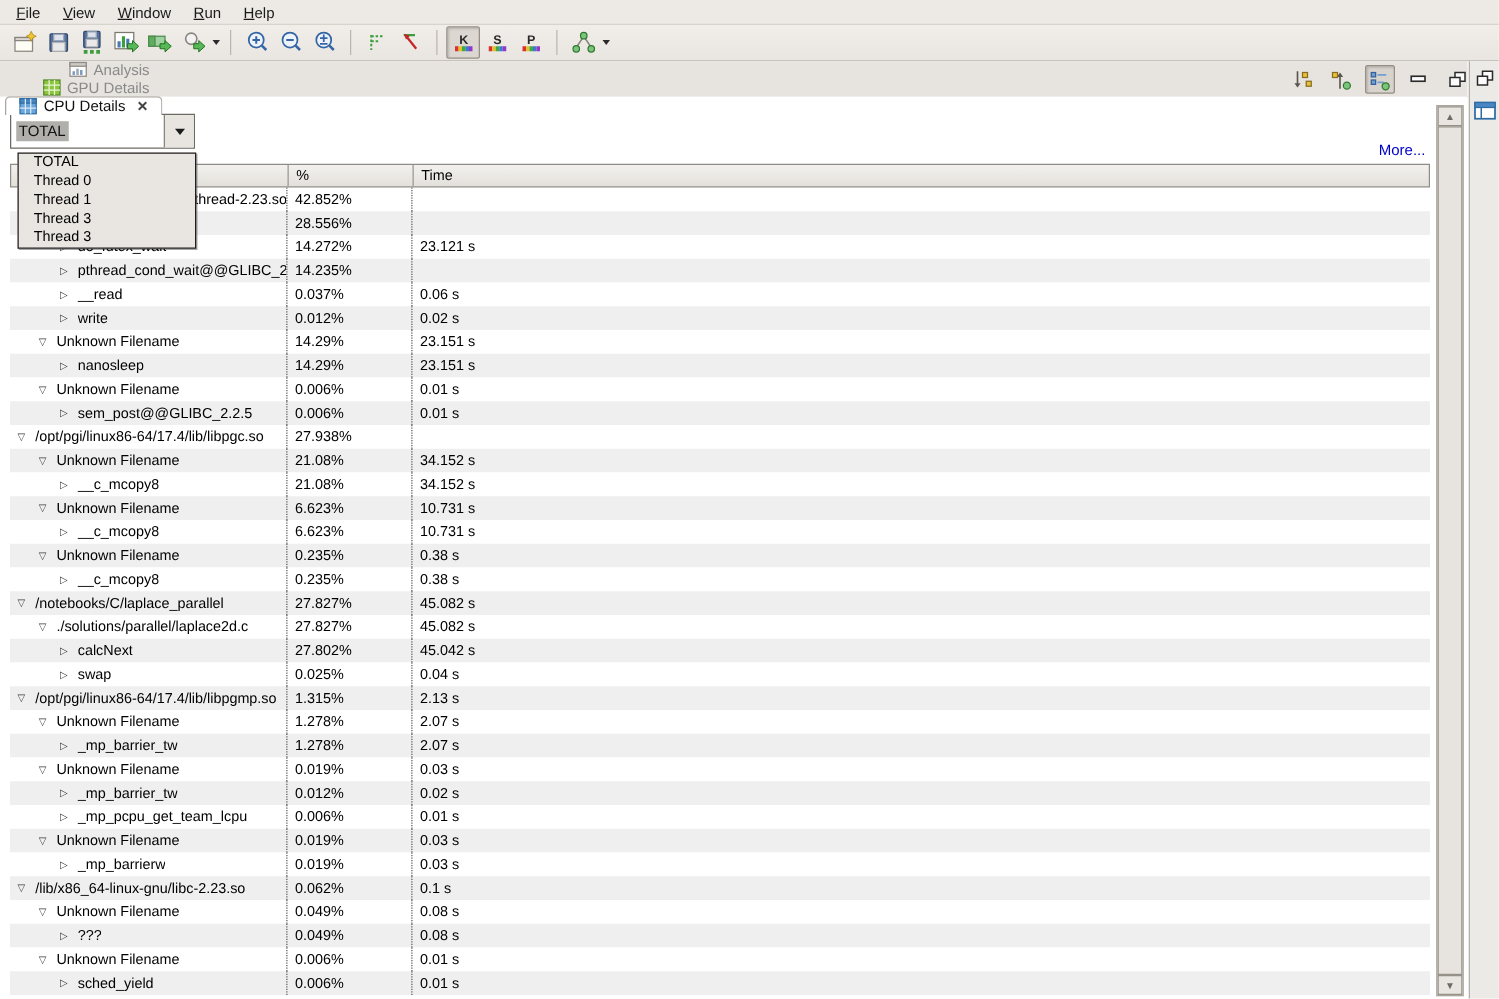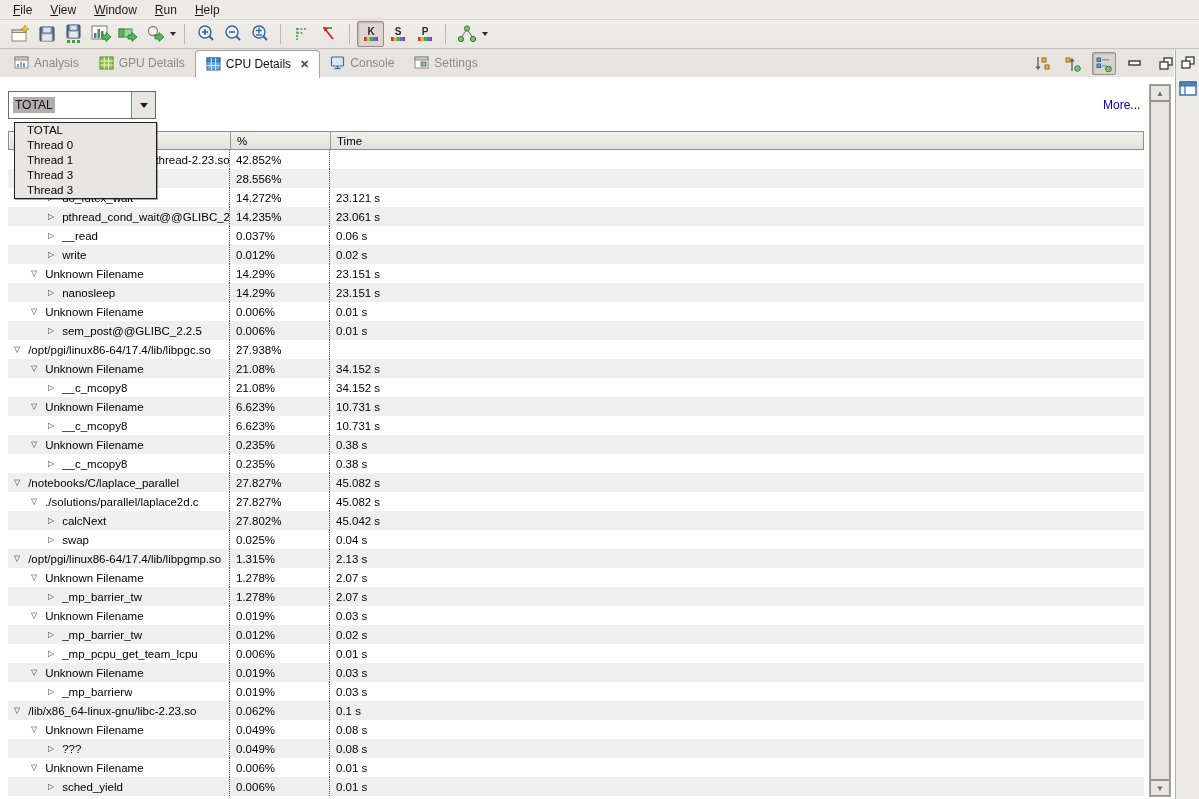--- a/index.html
+++ b/index.html
@@ -26,21 +26,21 @@
   .tbtn{width:25px;height:24px;display:flex;align-items:center;justify-content:center;border:1px solid transparent;border-radius:2px;}
   .tbtn.pressed{background:#dcd7d0;border:1px solid #968f85;box-shadow:inset 1px 1px 2px rgba(0,0,0,.18);}
   .tcaret{width:9px;height:24px;display:flex;align-items:center;justify-content:center;}
   .tcaret::after{content:"";border-left:3px solid transparent;border-right:3px solid transparent;border-top:4px solid #2a2a2a;}
   .tsep{width:1px;height:20px;background:#bab6b0;margin:0 7px;}
   
   .tabbar{
     position:absolute;top:49px;left:0;width:1174px;height:28px;
     background:#e7e4df;border-bottom:1px solid #b4b0aa;
   }
-  .tabs{position:absolute;left:4px;top:0;height:28px;display:flex;align-items:center;}
+  .tabs{position:absolute;left:4px;top:0;height:28px;display:flex;align-items:flex-end;flex-direction:column;}
   .tab{
     height:25px;display:flex;align-items:center;gap:5px;padding:0 10px;
     font-size:12px;color:#8a8a8a;cursor:default;white-space:nowrap;
   }
   .tab.active{
     background:#ffffff;color:#111;height:27px;
     border:1px solid #a8a49e;border-bottom:none;border-radius:4px 4px 0 0;
     position:relative;z-index:2;margin-bottom:-1px;
   }
   .tab .close{font-size:11px;font-weight:bold;color:#444;margin-left:4px;}
@@ -57,21 +57,21 @@
   .viewhead{position:absolute;top:77px;left:0;width:1174px;height:54px;background:#ffffff;}
   .combo{
     position:absolute;left:8px;top:14px;width:146px;height:26px;
     background:#ffffff;border:1px solid #6e6a64;display:flex;
   }
   .combo-text{flex:1;display:flex;align-items:center;padding-left:4px;font-size:12px;}
   .combo-text .sel{background:#b1afab;color:#111;padding:1px 2px;}
   .combo-btn{width:23px;border-left:1px solid #8a867f;background:#e8e5e0;display:flex;align-items:center;justify-content:center;}
   .combo-btn::after{content:"";border-left:4px solid transparent;border-right:4px solid transparent;border-top:5px solid #1c1c1c;}
   .hint{position:absolute;left:172px;top:20px;font-size:12px;color:#000;}
-  .morelink{position:absolute;left:1103px;top:21px;font-size:12px;color:#0000cc;cursor:pointer;}
+  .morelink{position:absolute;left:1103px;top:36px;font-size:12px;color:#0000cc;cursor:pointer;}
   
   .ddpopup{
     position:absolute;left:14px;top:122px;width:141px;
     background:#e9e6e1;border:1px solid #1f1f1f;z-index:50;
     box-shadow:1px 1px 0 rgba(0,0,0,.35);
   }
   .dd-item{height:15px;line-height:15px;padding-left:12px;font-size:11.5px;color:#000;cursor:default;}
   
   .thead{
     position:absolute;top:131px;left:8px;width:1136px;height:19px;
@@ -386,21 +386,20 @@
       </div>
       <div class="cell c-pct">14.272%</div>
       <div class="cell c-time">23.121 s</div>
     </div>
     <div class="trow alt">
       <div class="cell c-name">
         <span class="tri" style="margin-left: 40px;">▷</span>
         <span class="lbl">pthread_cond_wait@@GLIBC_2.3.2</span>
       </div>
       <div class="cell c-pct">14.235%</div>
-      <div class="cell c-time">23.061 s</div>
     </div>
     <div class="trow">
       <div class="cell c-name">
         <span class="tri" style="margin-left: 40px;">▷</span>
         <span class="lbl">__read</span>
       </div>
       <div class="cell c-pct">0.037%</div>
       <div class="cell c-time">0.06 s</div>
     </div>
     <div class="trow alt">

